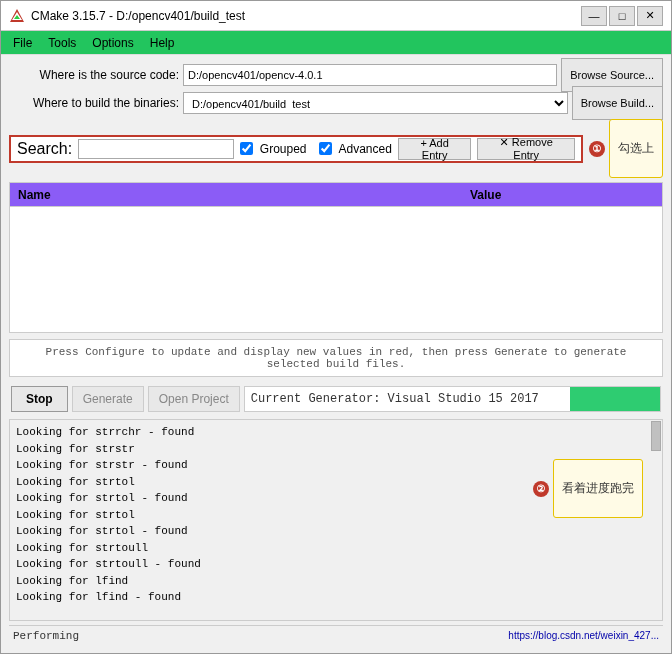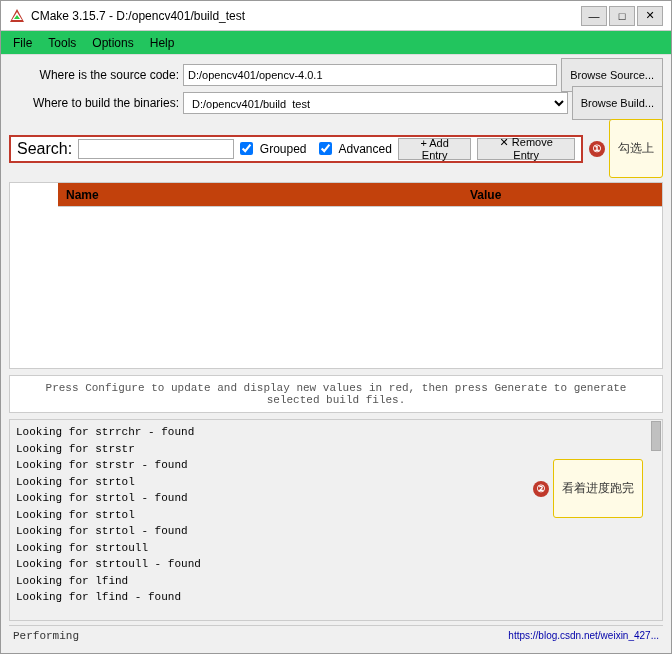--- a/index.html
+++ b/index.html
@@ -153,25 +153,24 @@
     }
     .table-area {
       flex: 1;
       background: white;
       border: 1px solid #ccc;
       min-height: 150px;
       overflow: hidden;
     }
     .table-header {
       display: flex;
-      background: #c2410c;
+      background: #8b5cf6;
       border-bottom: 1px solid #ccc;
       height: 24px;
       align-items: center;
-      margin-left: 48px;
     }
     .table-col-name {
       flex: 1;
       padding: 0 8px;
       font-size: 12px;
       font-weight: bold;
     }
     .table-col-value {
       width: 200px;
       padding: 0 8px;
@@ -397,20 +396,29 @@
     <div class="table-area" style="height:150px;">
       <div class="table-header">
         <span class="table-col-name">Name</span>
         <span class="table-col-value">Value</span>
       </div>
       <div class="table-body"></div>
     </div>
 
     <div class="status-text">Press Configure to update and display new values in red, then press Generate to generate selected build files.</div>
 
+    <div class="bottom-bar">
+      <button class="stop-btn">Stop</button>
+      <button class="generate-btn">Generate</button>
+      <button class="open-project-btn">Open Project</button>
+      <div class="generator-bar">
+        <span class="generator-text">Current Generator: Visual Studio 15 2017</span>
+        <div class="progress-bar"></div>
+      </div>
+    </div>
 
     <div style="position:relative;">
       <div class="log-wrapper">
         <div class="log-content">
 
         <div class="log-line">Looking for strrchr - found</div>
             <div class="log-line">Looking for strstr</div>
             <div class="log-line">Looking for strstr - found</div>
             <div class="log-line">Looking for strtol</div>
             <div class="log-line">Looking for strtol - found</div>

